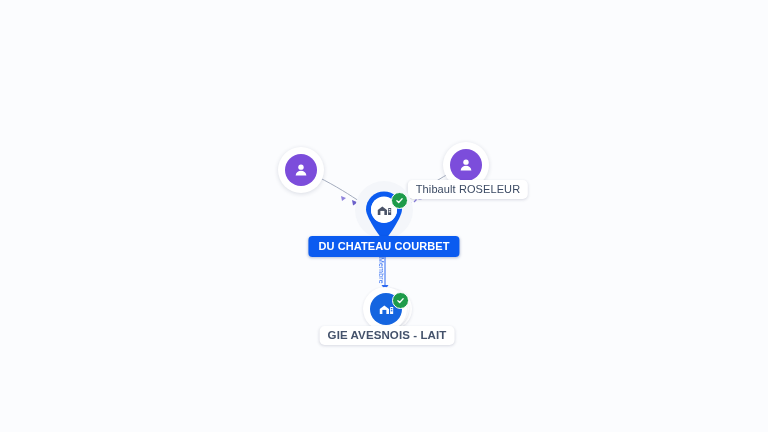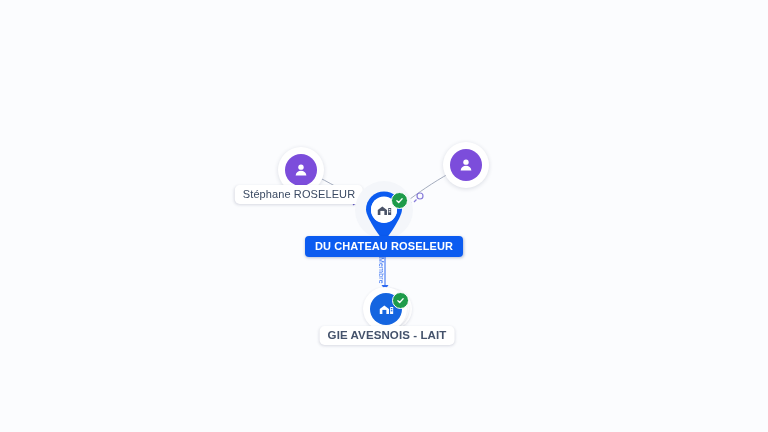--- a/index.html
+++ b/index.html
@@ -201,31 +201,31 @@
 
   <div class="node" style="left:301px; top:170px;">
     <div class="person-halo"></div>
     <div class="person-avatar">
       <svg width="18" height="18" viewBox="0 0 24 24">
         <circle cx="12" cy="8.2" r="3.6" fill="#ffffff"></circle>
         <path d="M 4.8 19.4 C 5.4 14.9 8.4 13.0 12 13.0 C 15.6 13.0 18.6 14.9 19.2 19.4 Z" fill="#ffffff"></path>
       </svg>
     </div>
   </div>
-  <div class="node-label label-white" style="left:299px; top:185px;">Stéphane ROSELEUR</div>
 
   <div class="node" style="left:466px; top:165px;">
     <div class="person-halo"></div>
     <div class="person-avatar">
       <svg width="18" height="18" viewBox="0 0 24 24">
         <circle cx="12" cy="8.2" r="3.6" fill="#ffffff"></circle>
         <path d="M 4.8 19.4 C 5.4 14.9 8.4 13.0 12 13.0 C 15.6 13.0 18.6 14.9 19.2 19.4 Z" fill="#ffffff"></path>
       </svg>
     </div>
   </div>
+  <div class="node-label label-white" style="left:468px; top:180px;">Thibault ROSELEUR</div>
 
   <div class="node" style="left:384px; top:210px;">
     <div class="pin-halo"></div>
     <div class="pin-shape">
       <svg width="42" height="54" viewBox="0 0 42 54" xmlns="http://www.w3.org/2000/svg">
         <path d="M 21 53 C 21 53, 3 29.5, 3 20.5 A 18 18 0 1 1 39 20.5 C 39 29.5, 21 53, 21 53 Z" fill="#0b5bf0"></path>
         <circle cx="21" cy="20.5" r="13" fill="#ffffff"></circle>
       </svg>
     </div>
     <div class="pin-inner" style="left:-13px; top:-13px;">
@@ -236,21 +236,21 @@
         <rect x="18" y="10" width="2.4" height="1.6" fill="#ffffff"></rect>
         <rect x="18" y="13" width="2.4" height="1.6" fill="#ffffff"></rect>
       </svg>
     </div>
     <div class="verified-badge" style="left:7px; top:-18px;">
       <svg width="9" height="9" viewBox="0 0 24 24">
         <path d="M 5 12.6 L 9.8 17.2 L 19 7.4" fill="none" stroke="#ffffff" stroke-width="3.4" stroke-linecap="round" stroke-linejoin="round"></path>
       </svg>
     </div>
   </div>
-  <div class="node-label label-primary" style="left:384px; top:236px;">DU CHATEAU ROSELEUR</div>
+  <div class="node-label label-primary" style="left:384px; top:236px;">DU CHATEAU COURBET</div>
 
   <div class="node" style="left:386px; top:309px;">
     <div class="stack-card c3"></div>
     <div class="stack-card c2"></div>
     <div class="stack-card c1"></div>
     <div class="circle-avatar">
       <svg width="17" height="17" viewBox="0 0 24 24">
         <path d="M 2.5 11.2 L 9 6.2 L 15.5 11.2 L 15.5 18.5 L 2.5 18.5 Z" fill="#ffffff"></path>
         <rect x="17" y="8.6" width="4.4" height="9.9" rx="0.6" fill="#ffffff"></rect>
         <rect x="6.2" y="12.6" width="5.6" height="5.9" fill="#1565e0"></rect>

